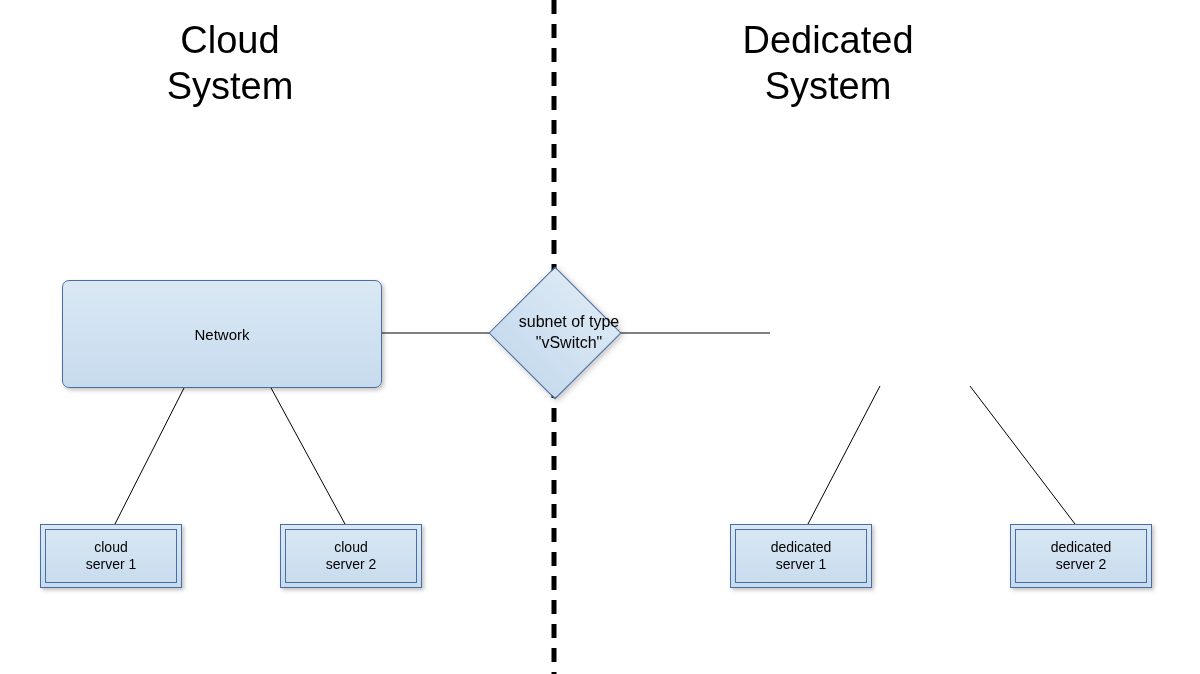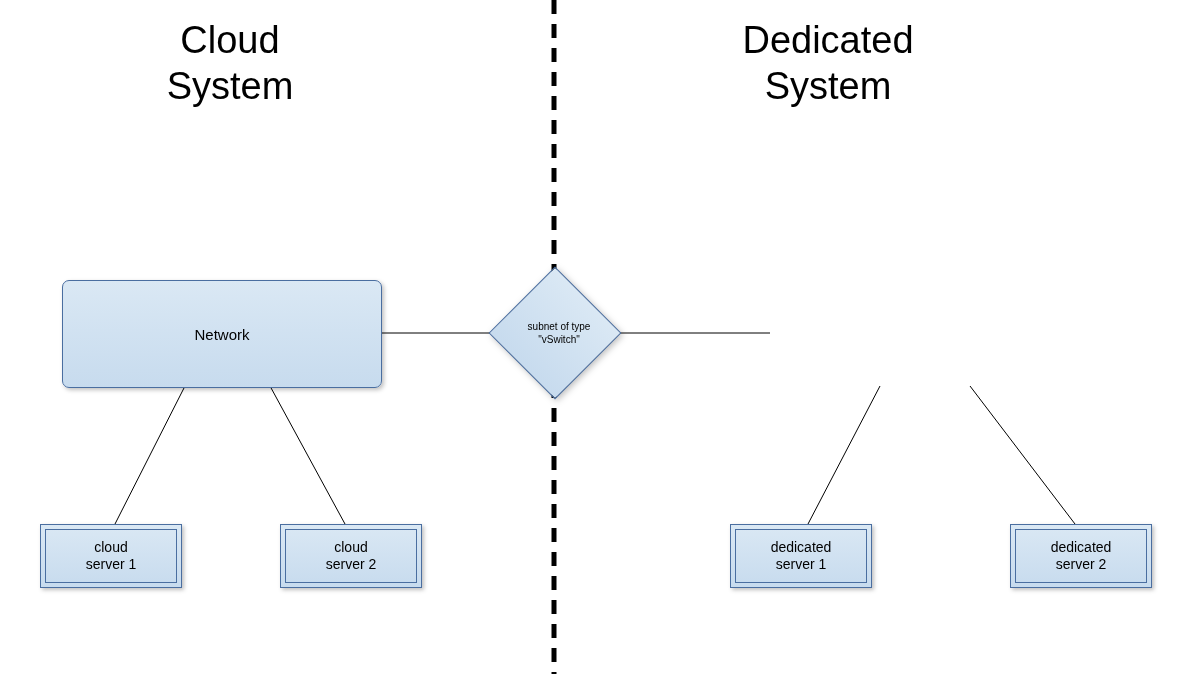--- a/index.html
+++ b/index.html
@@ -71,27 +71,27 @@
   .diamond {
     position: absolute;
     left: 50%; top: 50%;
     width: 92px; height: 92px;
     transform: translate(-50%, -50%) rotate(45deg);
     background: linear-gradient(to bottom, #dae8f4, #c7dbee);
     border: 1px solid #4a6ea0;
   }
   .diamond-label {
     position: absolute;
-    left: 4px; top: 0; width: 100%; height: 100%;
+    left: 14px; top: 0; width: 100%; height: 100%;
     display: flex;
     align-items: center;
     justify-content: center;
     text-align: center;
     white-space: pre-line;
-    font-size: 10px;
+    font-size: 16px;
     line-height: 1.3;
   }
 </style>
 </head>
 <body>
 <div class="stage">
 
   <svg class="lines" viewBox="0 0 1200 674">
 
     <line x1="554" y1="0" x2="554" y2="674" stroke="#000" stroke-width="5" stroke-dasharray="14 10"></line>

